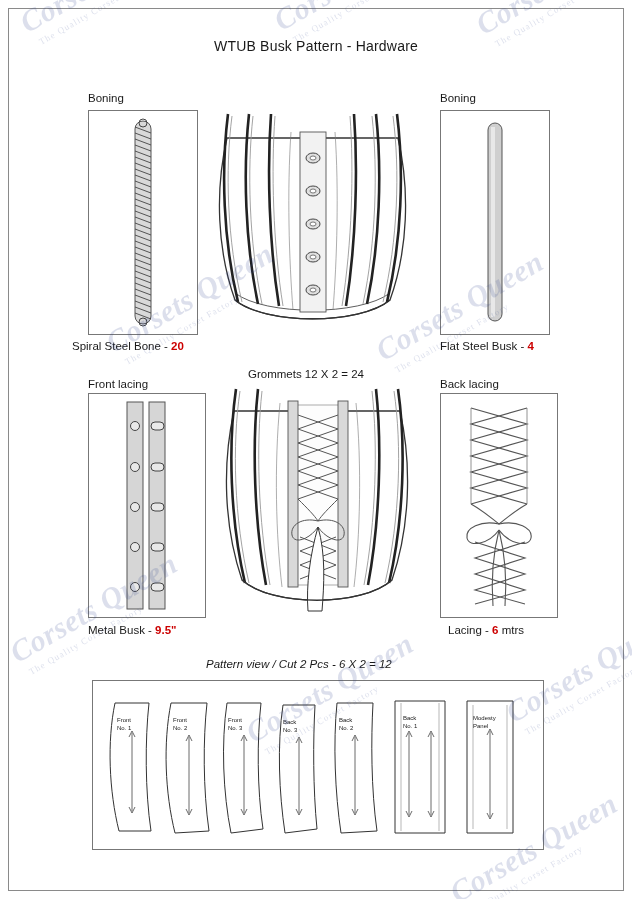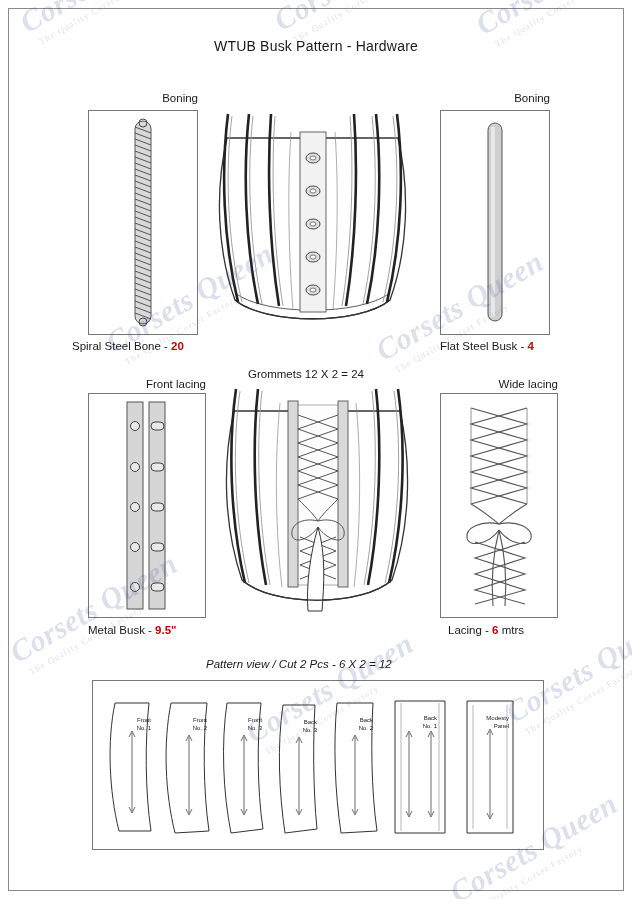--- a/index.html
+++ b/index.html
@@ -49,21 +49,21 @@
   .panel-box {
     position: absolute;
     border: 1px solid #777;
     background: #ffffff;
     box-sizing: border-box;
   }
   .sub-label {
     position: absolute;
     font-size: 11.5px;
     color: #1a1a1a;
-    text-align: right;
+    text-align: left;
     white-space: nowrap;
   }
   svg { display: block; }
   .wm {
     position: absolute;
     pointer-events: none;
     user-select: none;
     color: #2b3f8c;
     opacity: 0.16;
     font-family: "Liberation Serif", serif;
@@ -224,21 +224,21 @@
         <rect x="62" y="149" width="13" height="8" rx="4" fill="#e9e9e9" stroke="#444" stroke-width="1"></rect>
         <circle cx="46" cy="193" r="4.5" fill="#e9e9e9" stroke="#444" stroke-width="1"></circle>
         <rect x="62" y="189" width="13" height="8" rx="4" fill="#e9e9e9" stroke="#444" stroke-width="1"></rect>
       </g>
     </svg>
   </div>
   <div class="caption" style="left:88px; top:624px;">
     <span>Metal Busk - </span><span class="num">9.5"</span>
   </div>
 
-  <div class="sub-label" style="left:440px; top:378px; width:118px;">Wide lacing</div>
+  <div class="sub-label" style="left:440px; top:378px; width:118px;">Back lacing</div>
   <div class="panel-box" style="left:440px; top:393px; width:118px; height:225px;">
     <svg width="116" height="223" viewBox="0 0 116 223">
       <g stroke="#555" stroke-width="1.1" fill="none">
         <path d="M30 14 L86 30 L30 46 L86 62 L30 78 L86 94 L30 110"></path>
         <path d="M86 14 L30 30 L86 46 L30 62 L86 78 L30 94 L86 110"></path>
 
         <path d="M30 110 C 44 118, 50 124, 58 130 C 66 124, 72 118, 86 110"></path>
         <path d="M58 130 C 40 126, 24 134, 26 144 C 28 154, 48 150, 58 136"></path>
         <path d="M58 130 C 76 126, 92 134, 90 144 C 88 154, 68 150, 58 136"></path>
 

